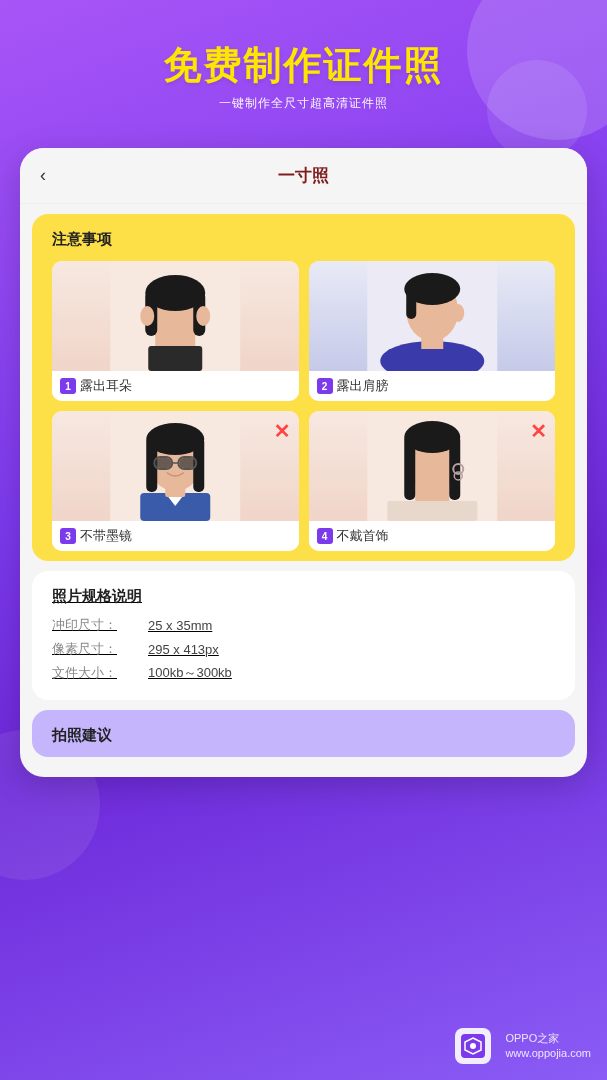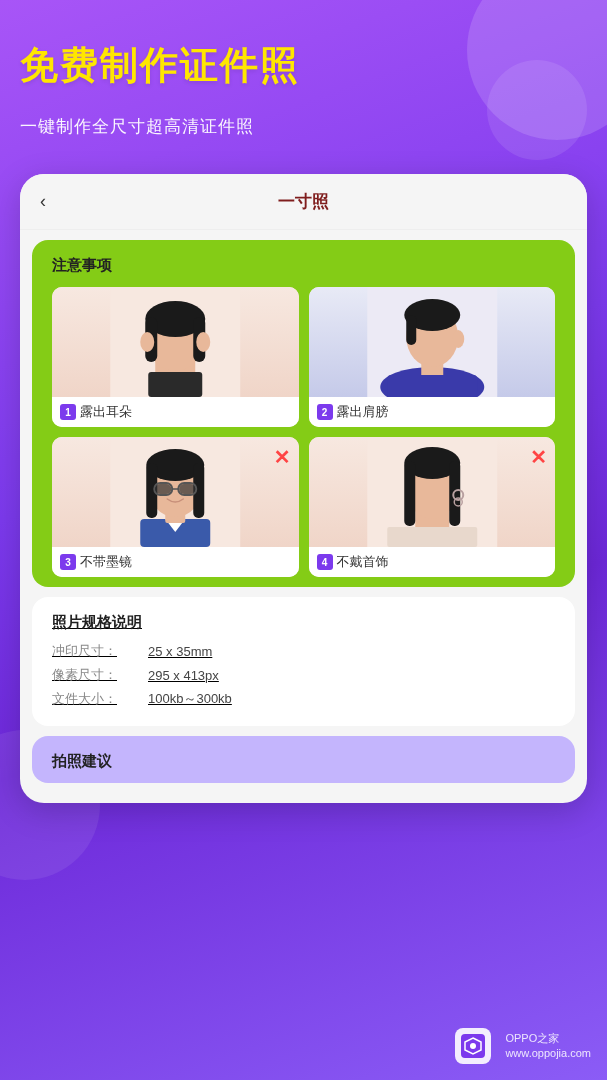--- a/index.html
+++ b/index.html
@@ -36,36 +36,36 @@
       bottom: 200px;
       left: -50px;
       width: 150px;
       height: 150px;
       border-radius: 50%;
       background: rgba(255,255,255,0.08);
     }
 
     
     .header {
-      text-align: left;
+      text-align: center;
       padding: 40px 20px 20px;
       position: relative;
       z-index: 2;
     }
     .header-title {
       font-size: 38px;
       font-weight: 900;
       color: #FFE600;
       letter-spacing: 2px;
       text-shadow: 0 2px 4px rgba(0,0,0,0.1);
     }
     .header-subtitle {
-      font-size: 17px;
+      font-size: 12px;
       color: rgba(255,255,255,0.95);
-      margin-top: 24px;
+      margin-top: 4px;
       letter-spacing: 1px;
     }
 
     
     .main-card {
       background: #f5f5f5;
       border-radius: 24px;
       margin: 16px 20px;
       padding: 0 0 20px 0;
       position: relative;
@@ -93,21 +93,21 @@
     }
     .card-header-title {
       font-size: 17px;
       font-weight: 600;
       color: #7f1d1d;
     }
 
     
     .section {
       padding: 16px 20px 10px;
-      background: #84cc16;
+      background: #fde047;
       margin: 10px 12px 0;
       border-radius: 16px;
     }
 
     .section-title {
       font-size: 15px;
       font-weight: 700;
       color: #222;
       margin-bottom: 12px;
     }

